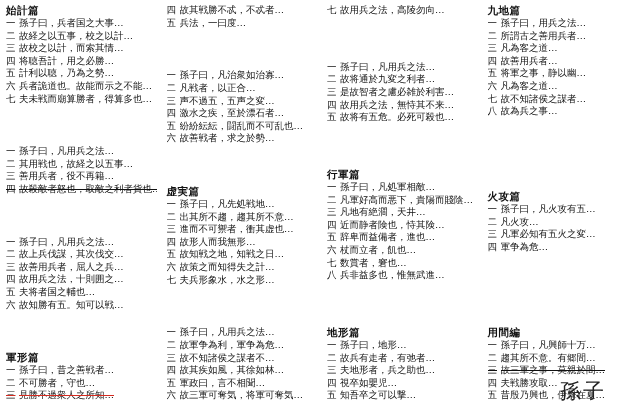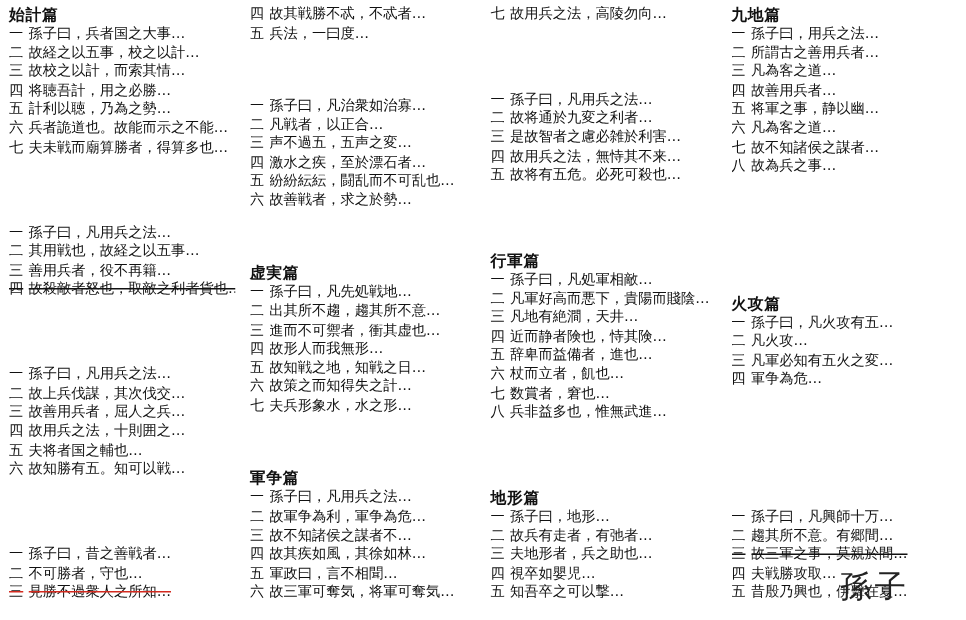--- a/index.html
+++ b/index.html
@@ -167,20 +167,21 @@
               <span class="txt">夫将者国之輔也…</span>
             </div>
             <div class="line">
               <span class="num">六</span>
               <span class="txt">故知勝有五。知可以戦…</span>
             </div>
           </div>
           <div class="spacer"></div>
         </div>
         <div class="chapter">
+          <div class="chap-title">軍形篇</div>
           <div class="lines">
             <div class="line">
               <span class="num">一</span>
               <span class="txt">孫子曰，昔之善戦者…</span>
             </div>
             <div class="line">
               <span class="num">二</span>
               <span class="txt">不可勝者，守也…</span>
             </div>
             <div class="line struck-red">
@@ -262,21 +263,20 @@
               <span class="txt">故策之而知得失之計…</span>
             </div>
             <div class="line">
               <span class="num">七</span>
               <span class="txt">夫兵形象水，水之形…</span>
             </div>
           </div>
           <div class="spacer"></div>
         </div>
         <div class="chapter">
-          <div class="chap-title">軍争篇</div>
           <div class="lines">
             <div class="line">
               <span class="num">一</span>
               <span class="txt">孫子曰，凡用兵之法…</span>
             </div>
             <div class="line">
               <span class="num">二</span>
               <span class="txt">故軍争為利，軍争為危…</span>
             </div>
             <div class="line">
@@ -454,20 +454,21 @@
               <span class="txt">凡軍必知有五火之変…</span>
             </div>
             <div class="line">
               <span class="num">四</span>
               <span class="txt">軍争為危…</span>
             </div>
           </div>
           <div class="spacer"></div>
         </div>
         <div class="chapter">
+          <div class="chap-title">用間編</div>
           <div class="lines">
             <div class="line">
               <span class="num">一</span>
               <span class="txt">孫子曰，凡興師十万…</span>
             </div>
             <div class="line">
               <span class="num">二</span>
               <span class="txt">趨其所不意。有郷間…</span>
             </div>
             <div class="line struck">

